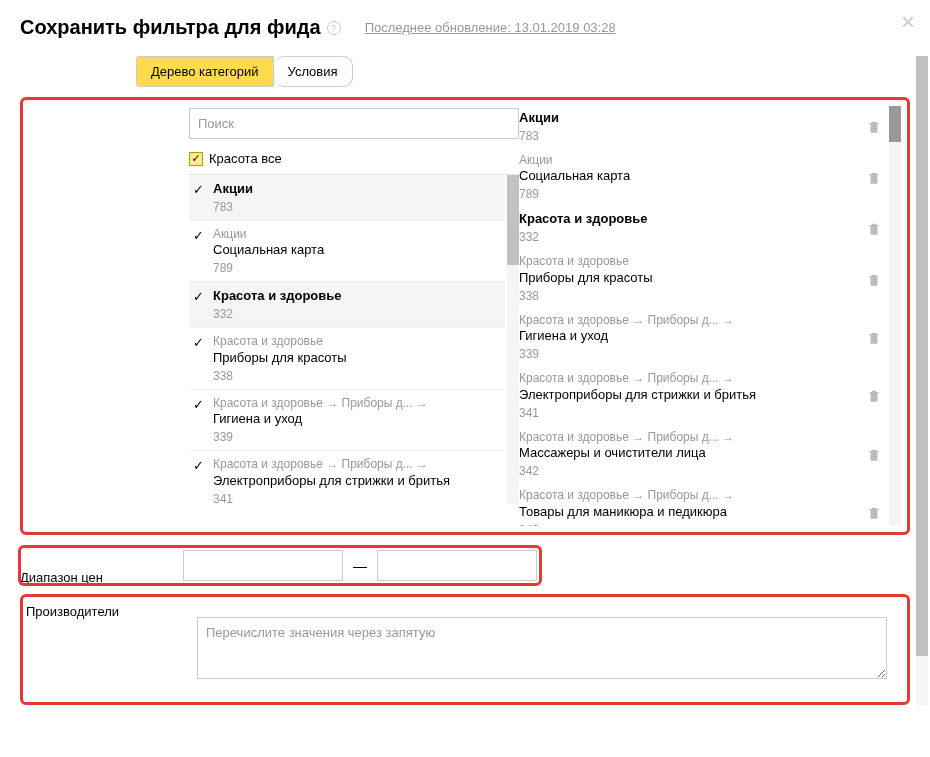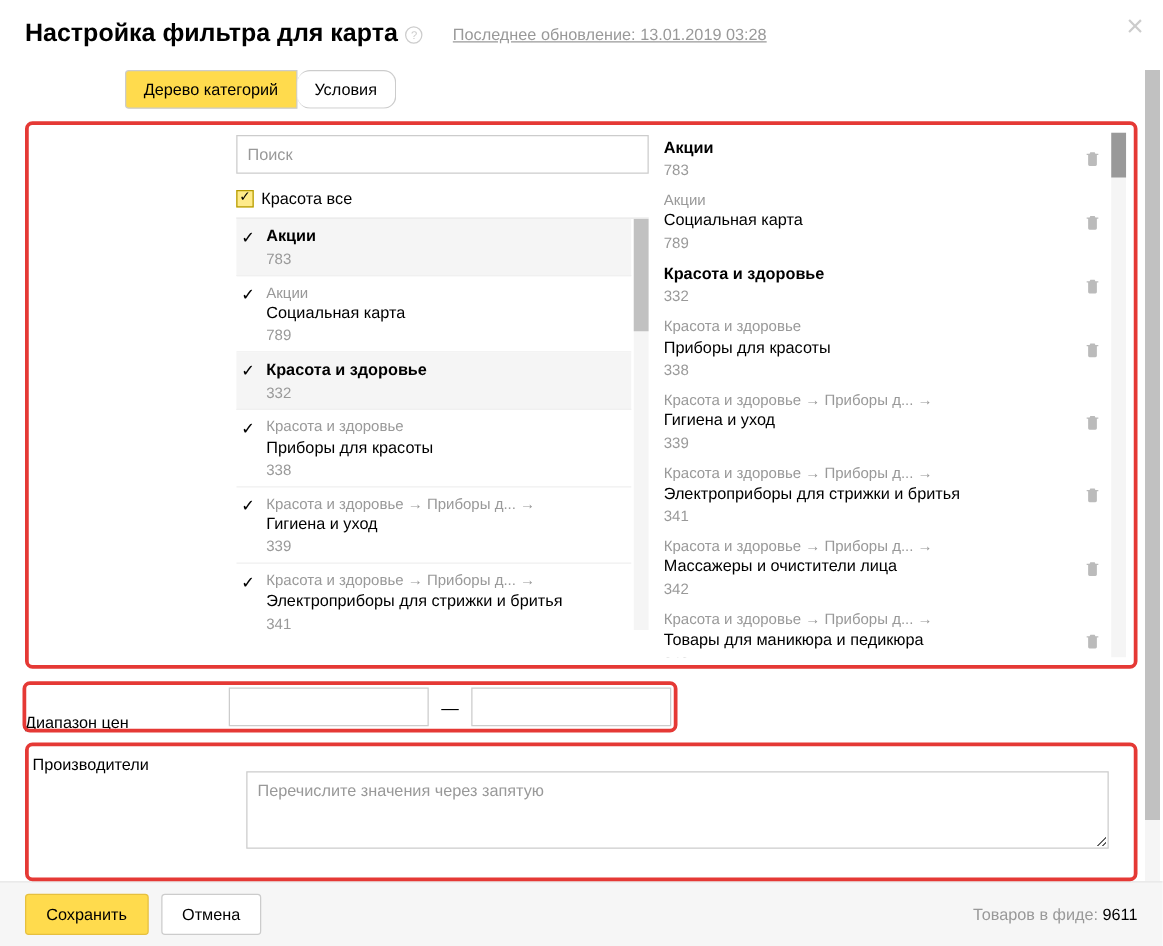--- a/index.html
+++ b/index.html
@@ -6,27 +6,27 @@
 body { font-family: Arial, Helvetica, sans-serif; font-size: 13px; color: #000; background: #fff; width: 930px; height: 757px; position: relative; overflow: hidden; }
 .modal { width: 930px; height: 757px; position: relative; }
 .header { padding: 16px 20px 12px 20px; display: flex; align-items: center; }
 .header-title { font-size: 20px; font-weight: bold; color: #000; }
 .header-help { width: 14px; height: 14px; border: 1px solid #ccc; border-radius: 50%; display: inline-flex; align-items: center; justify-content: center; font-size: 9px; color: #ccc; margin-left: 6px; }
 .header-subtitle { font-size: 13px; color: #999; margin-left: 24px; text-decoration: underline; }
 .close-x { position: absolute; top: 10px; right: 10px; width: 24px; height: 24px; color: #ccc; font-size: 24px; line-height: 24px; text-align: center; cursor: pointer; }
 .body { position: absolute; top: 56px; left: 0; right: 16px; bottom: 52px; overflow-y: auto; padding: 0 4px 0 20px; }
 .body-scroll-track { position: absolute; top: 56px; right: 2px; bottom: 52px; width: 12px; background: #f5f5f5; }
 .body-scroll-thumb { position: absolute; right: 0; width: 12px; background: #c1c1c1; border-radius: 0; }
-.tabs { margin-left: 80px; margin-bottom: 10px; display: flex; }
+.tabs { margin-left: 116px; margin-bottom: 10px; display: flex; }
 .tab { padding: 7px 14px; border: 1px solid #ccc; font-size: 13px; cursor: pointer; background: #fff; }
 .tab:first-child { border-top-left-radius: 3px; border-bottom-left-radius: 3px; }
 .tab:last-child { border-top-right-radius: 3px; border-bottom-right-radius: 3px; border-left: none; border-radius: 10px; }
 .tab.active { background: #ffdb4d; font-weight: normal; border-color: #ccc; }
 .hl-red { border: 3px solid #e53935; border-radius: 6px; padding: 6px; }
-.split { display: flex; gap: 12px; margin-left: 160px; }
+.split { display: flex; margin-left: 160px; }
 .left-pane { width: 330px; }
 .right-pane { flex: 1; position: relative; }
 .search-row { padding: 2px 0 8px 0; }
 .search-input { width: 100%; padding: 7px 8px; border: 1px solid #ccc; font-size: 13px; }
 .selectall-row { padding: 4px 0 8px 0; display: flex; align-items: center; gap: 6px; }
 .cb { width: 14px; height: 14px; border: 1px solid #999; display: inline-flex; align-items: center; justify-content: center; font-size: 11px; background: #fff; }
 .cb.checked { background: #ffeb8a; border-color: #b59a00; }
 .cb.checked::after { content: "✓"; color: #000; font-size: 11px; line-height: 1; }
 .cat-list { height: 330px; overflow: hidden; position: relative; border-top: 1px solid #e5e5e5; }
 .cat-list-inner { position: absolute; top: 0; left: 0; right: 14px; }
@@ -66,21 +66,21 @@
 .footer-right { margin-left: auto; font-size: 13px; color: #999; }
 .footer-right .num { color: #000; }
 ::placeholder { color: #999; }
 </style>
 </head>
 <body>
 
 <div class="modal">
   <div class="close-x">×</div>
   <div class="header">
-    <span class="header-title">Настройка фильтра для карта</span>
+    <span class="header-title">Сохранить фильтра для фида</span>
     <span class="header-help">?</span>
     <span class="header-subtitle">Последнее обновление: 13.01.2019 03:28</span>
   </div>
 
   <div class="body-scroll-track">
     <div class="body-scroll-thumb" style="top:0;height:600px;"></div>
   </div>
 
   <div class="body">
     <div class="tabs">
@@ -248,20 +248,13 @@
         </div>
       </div>
     </div>
 
     <div class="hl-red stock-wrap">
       <span class="stock-cb"></span>
       <span>Только в наличии</span>
     </div>
   </div>
 
-  <div class="footer">
-    <button class="btn primary">Сохранить</button>
-    <button class="btn">Отмена</button>
-    <div class="footer-right">
-      <span>Товаров в фиде: </span><span class="num">9611</span>
-    </div>
-  </div>
 </div>
 
 </body></html>

